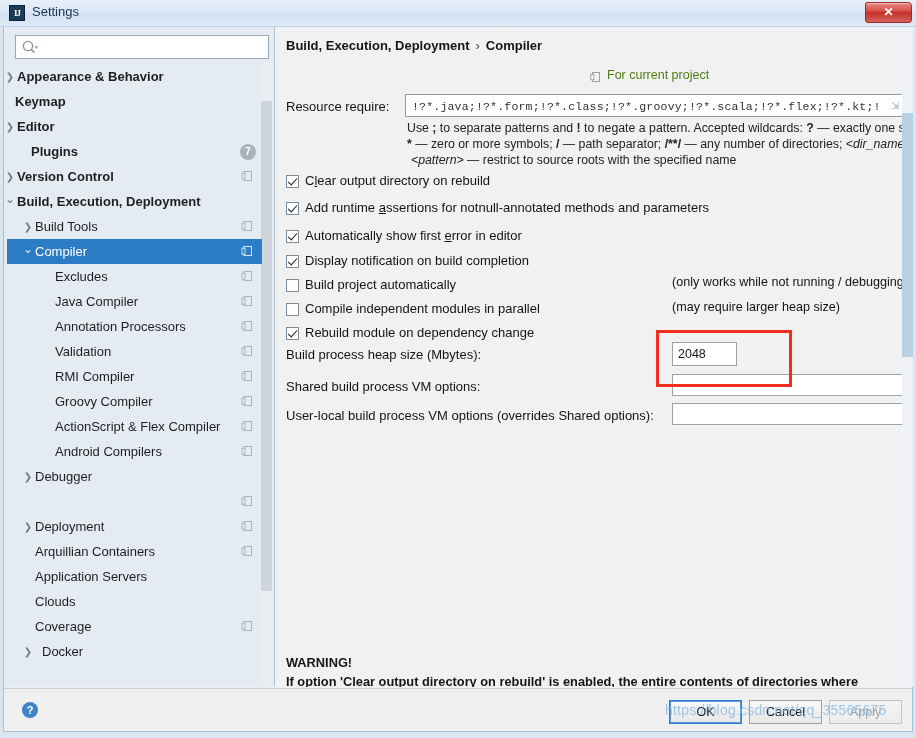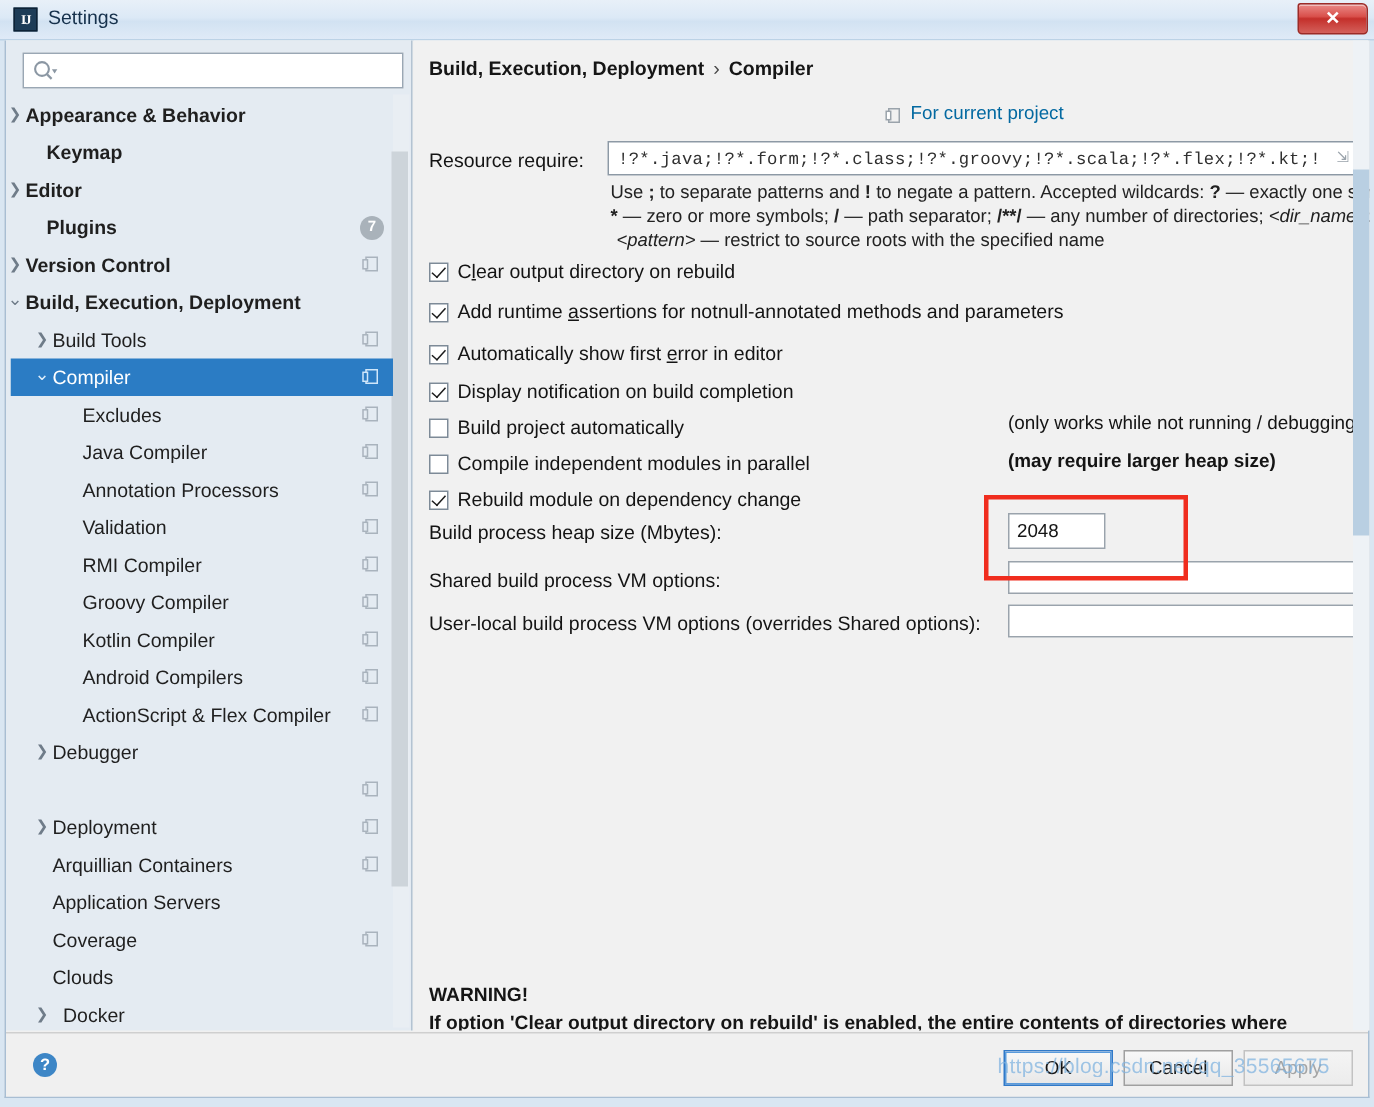--- a/index.html
+++ b/index.html
@@ -136,21 +136,21 @@
     background: #f1f1f1;
     overflow: hidden;
   }
   .breadcrumb {
     position: absolute; left: 10px; top: 11px;
     font-size: 13px; font-weight: bold; color: #151515;
     white-space: nowrap;
   }
   .breadcrumb .sep { font-weight: normal; color: #4a4a4a; padding: 0 6px; }
   .scope-icon { position: absolute; left: 314px; top: 44px; width: 12px; height: 12px; }
-  .scope-text { position: absolute; left: 331px; top: 41px; font-size: 12.5px; color: #0369a1; white-space: nowrap; }
+  .scope-text { position: absolute; left: 331px; top: 41px; font-size: 12.5px; color: #4d7c0f; white-space: nowrap; }
 
   .label-res {
     position: absolute; left: 10px; top: 72px;
     font-size: 13px; color: #141414; white-space: nowrap;
   }
   .res-field {
     position: absolute; left: 129px; top: 67px;
     width: 500px; height: 23px;
     background: #ffffff; border: 1px solid #8d99a5;
   }
@@ -310,21 +310,21 @@
       <div class="sb-track">
         <div class="sb-thumb"></div>
       </div>
 
       <div class="tree" id="tree">
           <div class="tree-row bold">
             <span class="arrow" style="left: -4px;">❯</span>
             <span class="lbl" style="left: 10px; text-align: right;">Appearance &amp; Behavior</span>
           </div>
           <div class="tree-row bold">
-            <span class="lbl" style="left: 24px; text-align: center;">Keymap</span>
+            <span class="lbl" style="left: 8px; text-align: center;">Keymap</span>
           </div>
           <div class="tree-row bold">
             <span class="arrow" style="left: -4px;">❯</span>
             <span class="lbl" style="left: 10px;">Editor</span>
           </div>
           <div class="tree-row bold">
             <span class="lbl" style="left: 24px;">Plugins</span>
             <span class="badge">7</span>
           </div>
           <div class="tree-row bold">
@@ -391,35 +391,28 @@
             </svg>
           </div>
           <div class="tree-row">
             <span class="lbl" style="left: 48px;">Groovy Compiler</span>
             <svg class="copy-icon" viewBox="0 0 12 12">
               <rect x="3" y="1.5" width="7.5" height="9" fill="none" stroke="#a9b3bd" stroke-width="1"></rect>
               <rect x="1" y="3.2" width="3" height="6" fill="#e4ebf2" stroke="#a9b3bd" stroke-width="1"></rect>
             </svg>
           </div>
           <div class="tree-row">
-            <span class="lbl" style="left: 48px;">Kotlin Compiler</span>
+            <span class="lbl" style="left: 48px;">ActionScript &amp; Flex Compiler</span>
             <svg class="copy-icon" viewBox="0 0 12 12">
               <rect x="3" y="1.5" width="7.5" height="9" fill="none" stroke="#a9b3bd" stroke-width="1"></rect>
               <rect x="1" y="3.2" width="3" height="6" fill="#e4ebf2" stroke="#a9b3bd" stroke-width="1"></rect>
             </svg>
           </div>
           <div class="tree-row">
             <span class="lbl" style="left: 48px;">Android Compilers</span>
-            <svg class="copy-icon" viewBox="0 0 12 12">
-              <rect x="3" y="1.5" width="7.5" height="9" fill="none" stroke="#a9b3bd" stroke-width="1"></rect>
-              <rect x="1" y="3.2" width="3" height="6" fill="#e4ebf2" stroke="#a9b3bd" stroke-width="1"></rect>
-            </svg>
-          </div>
-          <div class="tree-row">
-            <span class="lbl" style="left: 48px;">ActionScript &amp; Flex Compiler</span>
             <svg class="copy-icon" viewBox="0 0 12 12">
               <rect x="3" y="1.5" width="7.5" height="9" fill="none" stroke="#a9b3bd" stroke-width="1"></rect>
               <rect x="1" y="3.2" width="3" height="6" fill="#e4ebf2" stroke="#a9b3bd" stroke-width="1"></rect>
             </svg>
           </div>
           <div class="tree-row">
             <span class="arrow" style="left: 14px;">❯</span>
             <span class="lbl" style="left: 28px;">Debugger</span>
           </div>
           <div class="tree-row">
@@ -440,28 +433,28 @@
             <span class="lbl" style="left: 28px;">Arquillian Containers</span>
             <svg class="copy-icon" viewBox="0 0 12 12">
               <rect x="3" y="1.5" width="7.5" height="9" fill="none" stroke="#a9b3bd" stroke-width="1"></rect>
               <rect x="1" y="3.2" width="3" height="6" fill="#e4ebf2" stroke="#a9b3bd" stroke-width="1"></rect>
             </svg>
           </div>
           <div class="tree-row">
             <span class="lbl" style="left: 28px;">Application Servers</span>
           </div>
           <div class="tree-row">
+            <span class="lbl" style="left: 28px;">Clouds</span>
+          </div>
+          <div class="tree-row">
             <span class="lbl" style="left: 28px;">Coverage</span>
             <svg class="copy-icon" viewBox="0 0 12 12">
               <rect x="3" y="1.5" width="7.5" height="9" fill="none" stroke="#a9b3bd" stroke-width="1"></rect>
               <rect x="1" y="3.2" width="3" height="6" fill="#e4ebf2" stroke="#a9b3bd" stroke-width="1"></rect>
             </svg>
-          </div>
-          <div class="tree-row">
-            <span class="lbl" style="left: 28px;">Clouds</span>
           </div>
           <div class="tree-row">
             <span class="arrow" style="left: 14px;">❯</span>
             <span class="lbl" style="left: 35px;">Docker</span>
           </div>
         </div>
     </div>
 
     <div class="main">
 
@@ -516,21 +509,21 @@
             <span class="cbox"></span>
             <span class="chk-label"><span>Compile independent modules in parallel</span><span class="u"></span><span></span></span>
           </div>
           <div class="chk-row" style="top: 298px;">
             <span class="cbox on"></span>
             <span class="chk-label"><span>Rebuild module on dependency change</span><span class="u"></span><span></span></span>
           </div>
         </div>
 
       <div class="note" style="left:396px; top:248px;">(only works while not running / debugging)</div>
-      <div class="note" style="left:396px; top:273px;font-weight:bold;">(may require larger heap size)</div>
+      <div class="note" style="left:396px; top:273px;">(may require larger heap size)</div>
 
       <div class="fld-label" style="top:320px;">Build process heap size (Mbytes):</div>
       <div class="txtbox" style="left:396px; top:315px; width:65px; height:24px;">
         <input type="text" value="2048" style="">
       </div>
 
       <div class="fld-label" style="top:352px;">Shared build process VM options:</div>
       <div class="txtbox" style="left:396px; top:347px; width:238px; height:22px;">
         <input type="text" value="" style="">
       </div>

